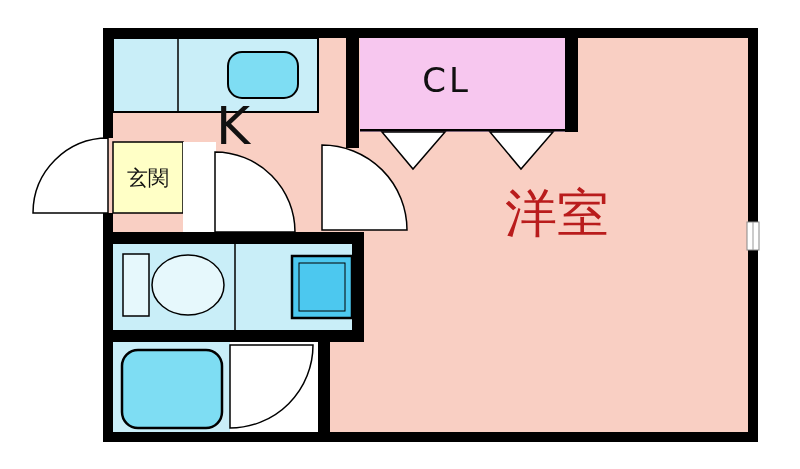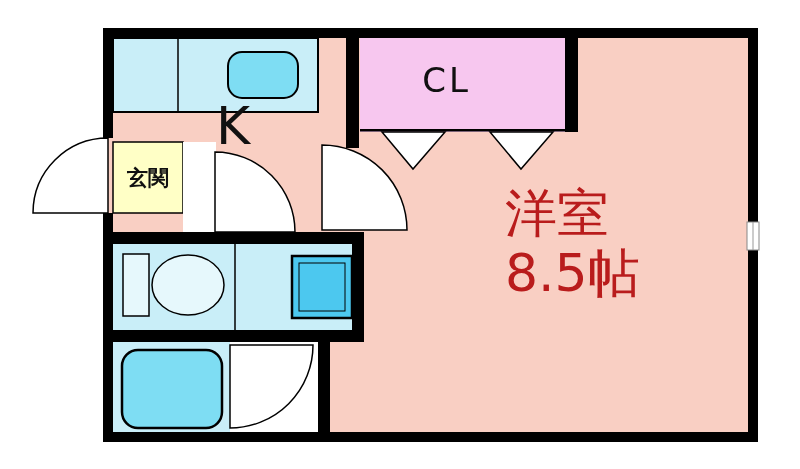--- a/index.html
+++ b/index.html
@@ -25,21 +25,21 @@
   .appliance-fill{fill:var(--appliance-fill);}
   .entrance-fill{fill:var(--entrance-fill);}
   .toilet-fill{fill:var(--toilet-fill);}
   .white-fill{fill:var(--floor-white);}
   .wall{fill:var(--wall-color);}
   .outline{stroke:#000;}
   
   .label{position:absolute;color:#111;}
   .label-k{left:216px;top:96px;font-size:52px;font-weight:500;}
   .label-cl{left:360px;top:60px;width:173px;text-align:center;font-size:34px;letter-spacing:3px;font-weight:500;}
-  .label-genkan{left:113px;top:142px;width:70px;height:71px;display:flex;align-items:center;justify-content:center;font-size:21px;font-weight:700;}
+  .label-genkan{left:113px;top:142px;width:70px;height:71px;display:flex;align-items:center;justify-content:center;font-size:21px;font-weight:400;}
   .label-room{position:absolute;left:505px;top:183px;color:#b91c1c;font-size:52px;line-height:60px;font-weight:500;}
 </style>
 </head>
 <body>
 
 <div class="stage">
 
   <svg width="800" height="469" viewBox="0 0 800 469">
 
     <g>
@@ -92,16 +92,15 @@
       <rect x="747" y="222" width="12" height="28" fill="#ffffff" stroke="#888" stroke-width="1"></rect>
       <line x1="753" y1="222" x2="753" y2="250" stroke="#999" stroke-width="1"></line>
     </g>
   </svg>
 
   <div class="label label-k">K</div>
   <div class="label label-cl">CL</div>
   <div class="label label-genkan">玄関</div>
   <div class="label-room">
     <div>洋室</div>
-    <div>8.5帖</div>
   </div>
 
 </div>
 
 </body></html>

